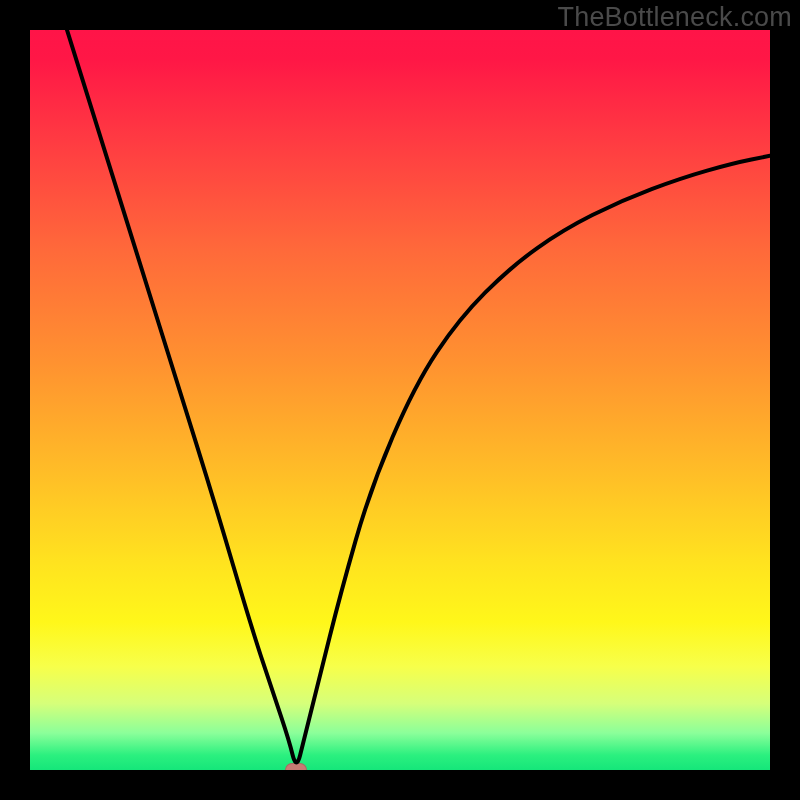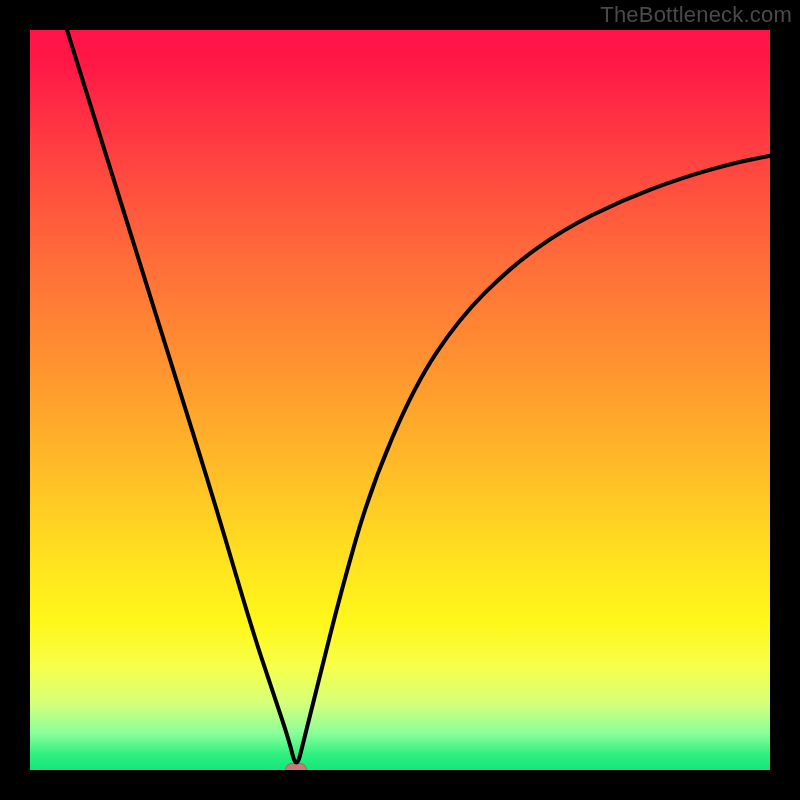--- a/index.html
+++ b/index.html
@@ -15,21 +15,21 @@
     position: relative;
     width: 800px;
     height: 800px;
     background: #000;
   }
   .watermark {
     position: absolute;
     top: 2px;
     right: 8px;
     color: #4a4a4a;
-    font-size: 22px;
+    font-size: 27px;
     font-weight: 500;
     letter-spacing: 0.2px;
     z-index: 3;
   }
   .plot-area {
     position: absolute;
     left: 30px;
     top: 30px;
     width: 740px;
     height: 740px;

